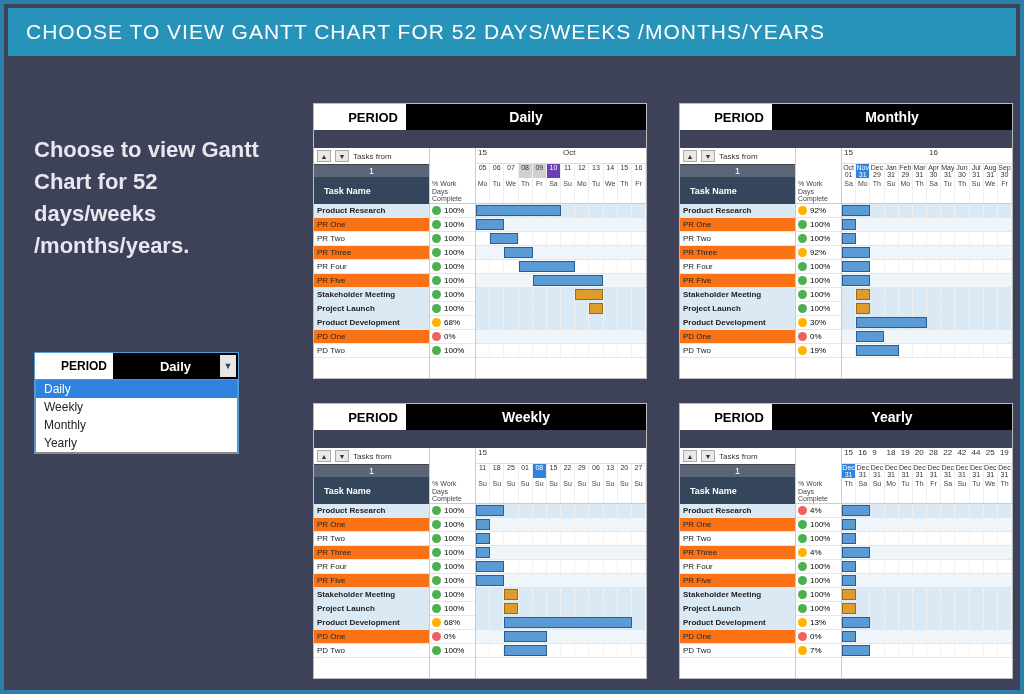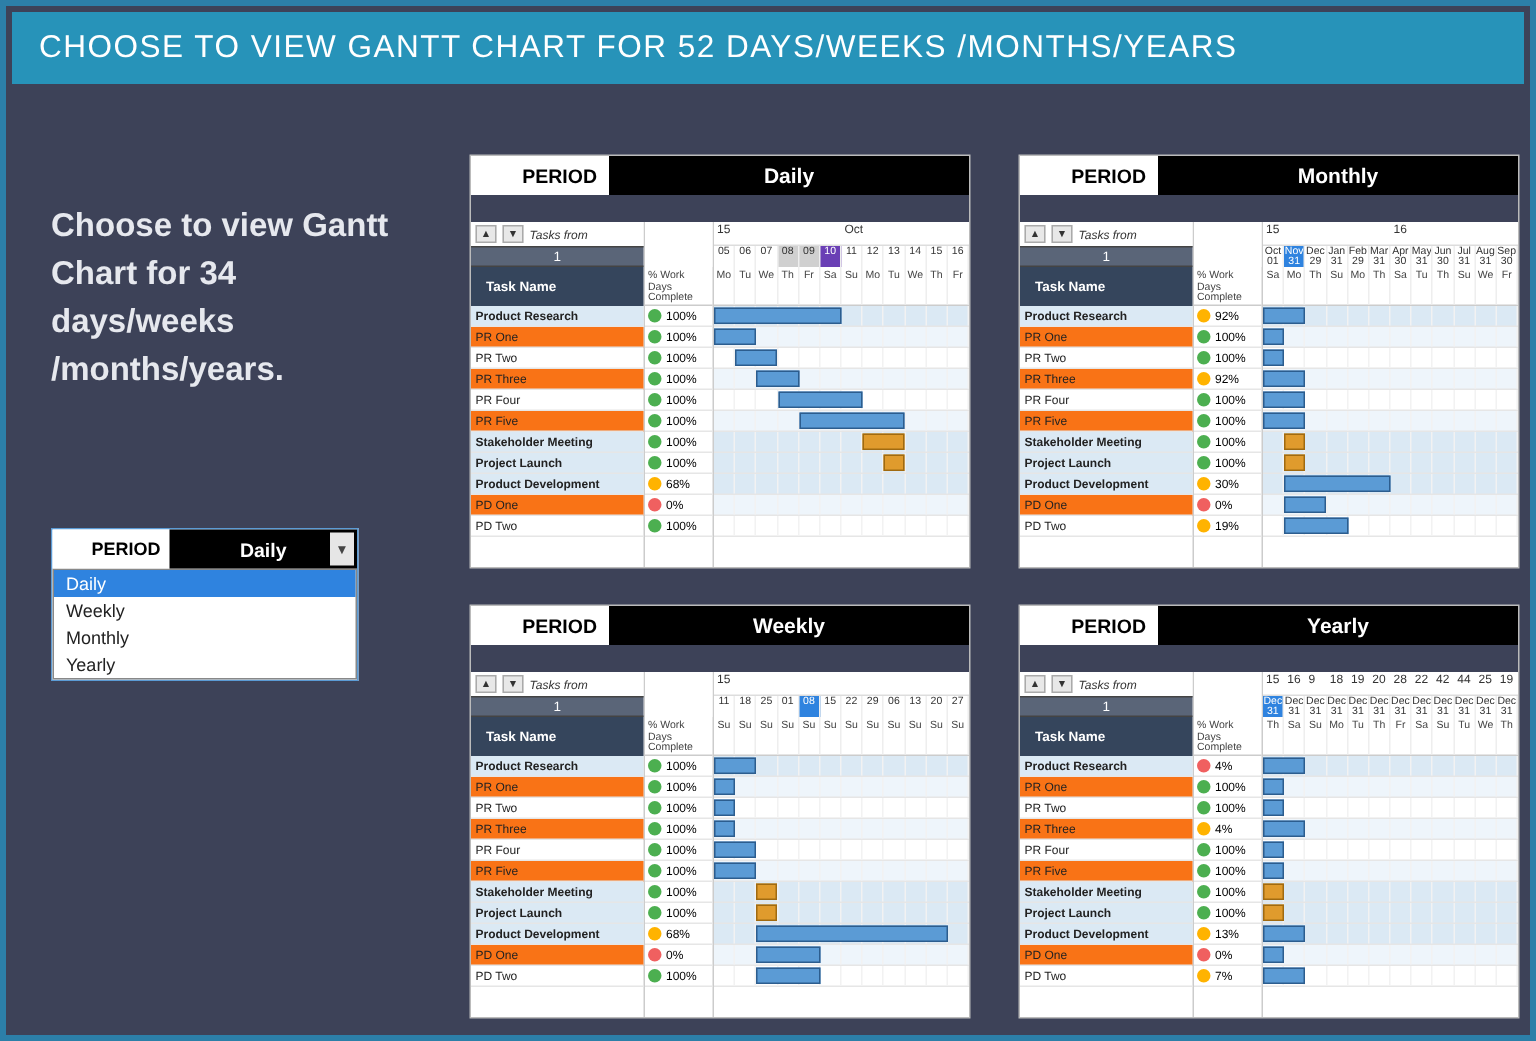--- a/index.html
+++ b/index.html
@@ -150,21 +150,21 @@
     padding-left: 3px;
   }
   .tasksfrom .sortbtn {
     width: 14px; height: 12px;
     background:#e8e8e8;
     border:1px solid #aaa;
     font-size:7px;
     display:flex; align-items:center; justify-content:center;
     color:#333;
   }
-  .tasksfrom .txt { font-size:8px; color:#333; font-style:italic; }
+  .tasksfrom .txt { font-size:8px; color:#333; }
   .numrow {
     height: 14px;
     background: #5a6578;
     color:#fff;
     font-size:9px;
     display:flex; align-items:center; justify-content:center;
     border-top:1px solid #444;
     border-bottom:1px solid #444;
   }
   .tnhead {
@@ -260,21 +260,21 @@
   .grow.alt { background:#eef5fb; }
   .grow.boldrow { background:#dbe9f4; }
   .bar { position:absolute; top:1px; bottom:1px; background:#5b9bd5; border:1px solid #2c5d8e;}
   .bar.orange { background:#e09b2d; border-color:#a06a10;}
 </style>
 </head>
 <body>
 
 <div class="banner">CHOOSE TO VIEW GANTT CHART FOR 52 DAYS/WEEKS /MONTHS/YEARS</div>
 
-<div class="desc">Choose to view Gantt Chart for 34 days/weeks /months/years.</div>
+<div class="desc">Choose to view Gantt Chart for 52 days/weeks /months/years.</div>
 
 <div class="dropdown">
   <div class="head">
     <div class="lbl">PERIOD</div>
     <div class="val">
       <span>Daily</span>
       <span class="arrow">▼</span>
     </div>
   </div>
   <div class="options" id="dd-options">

